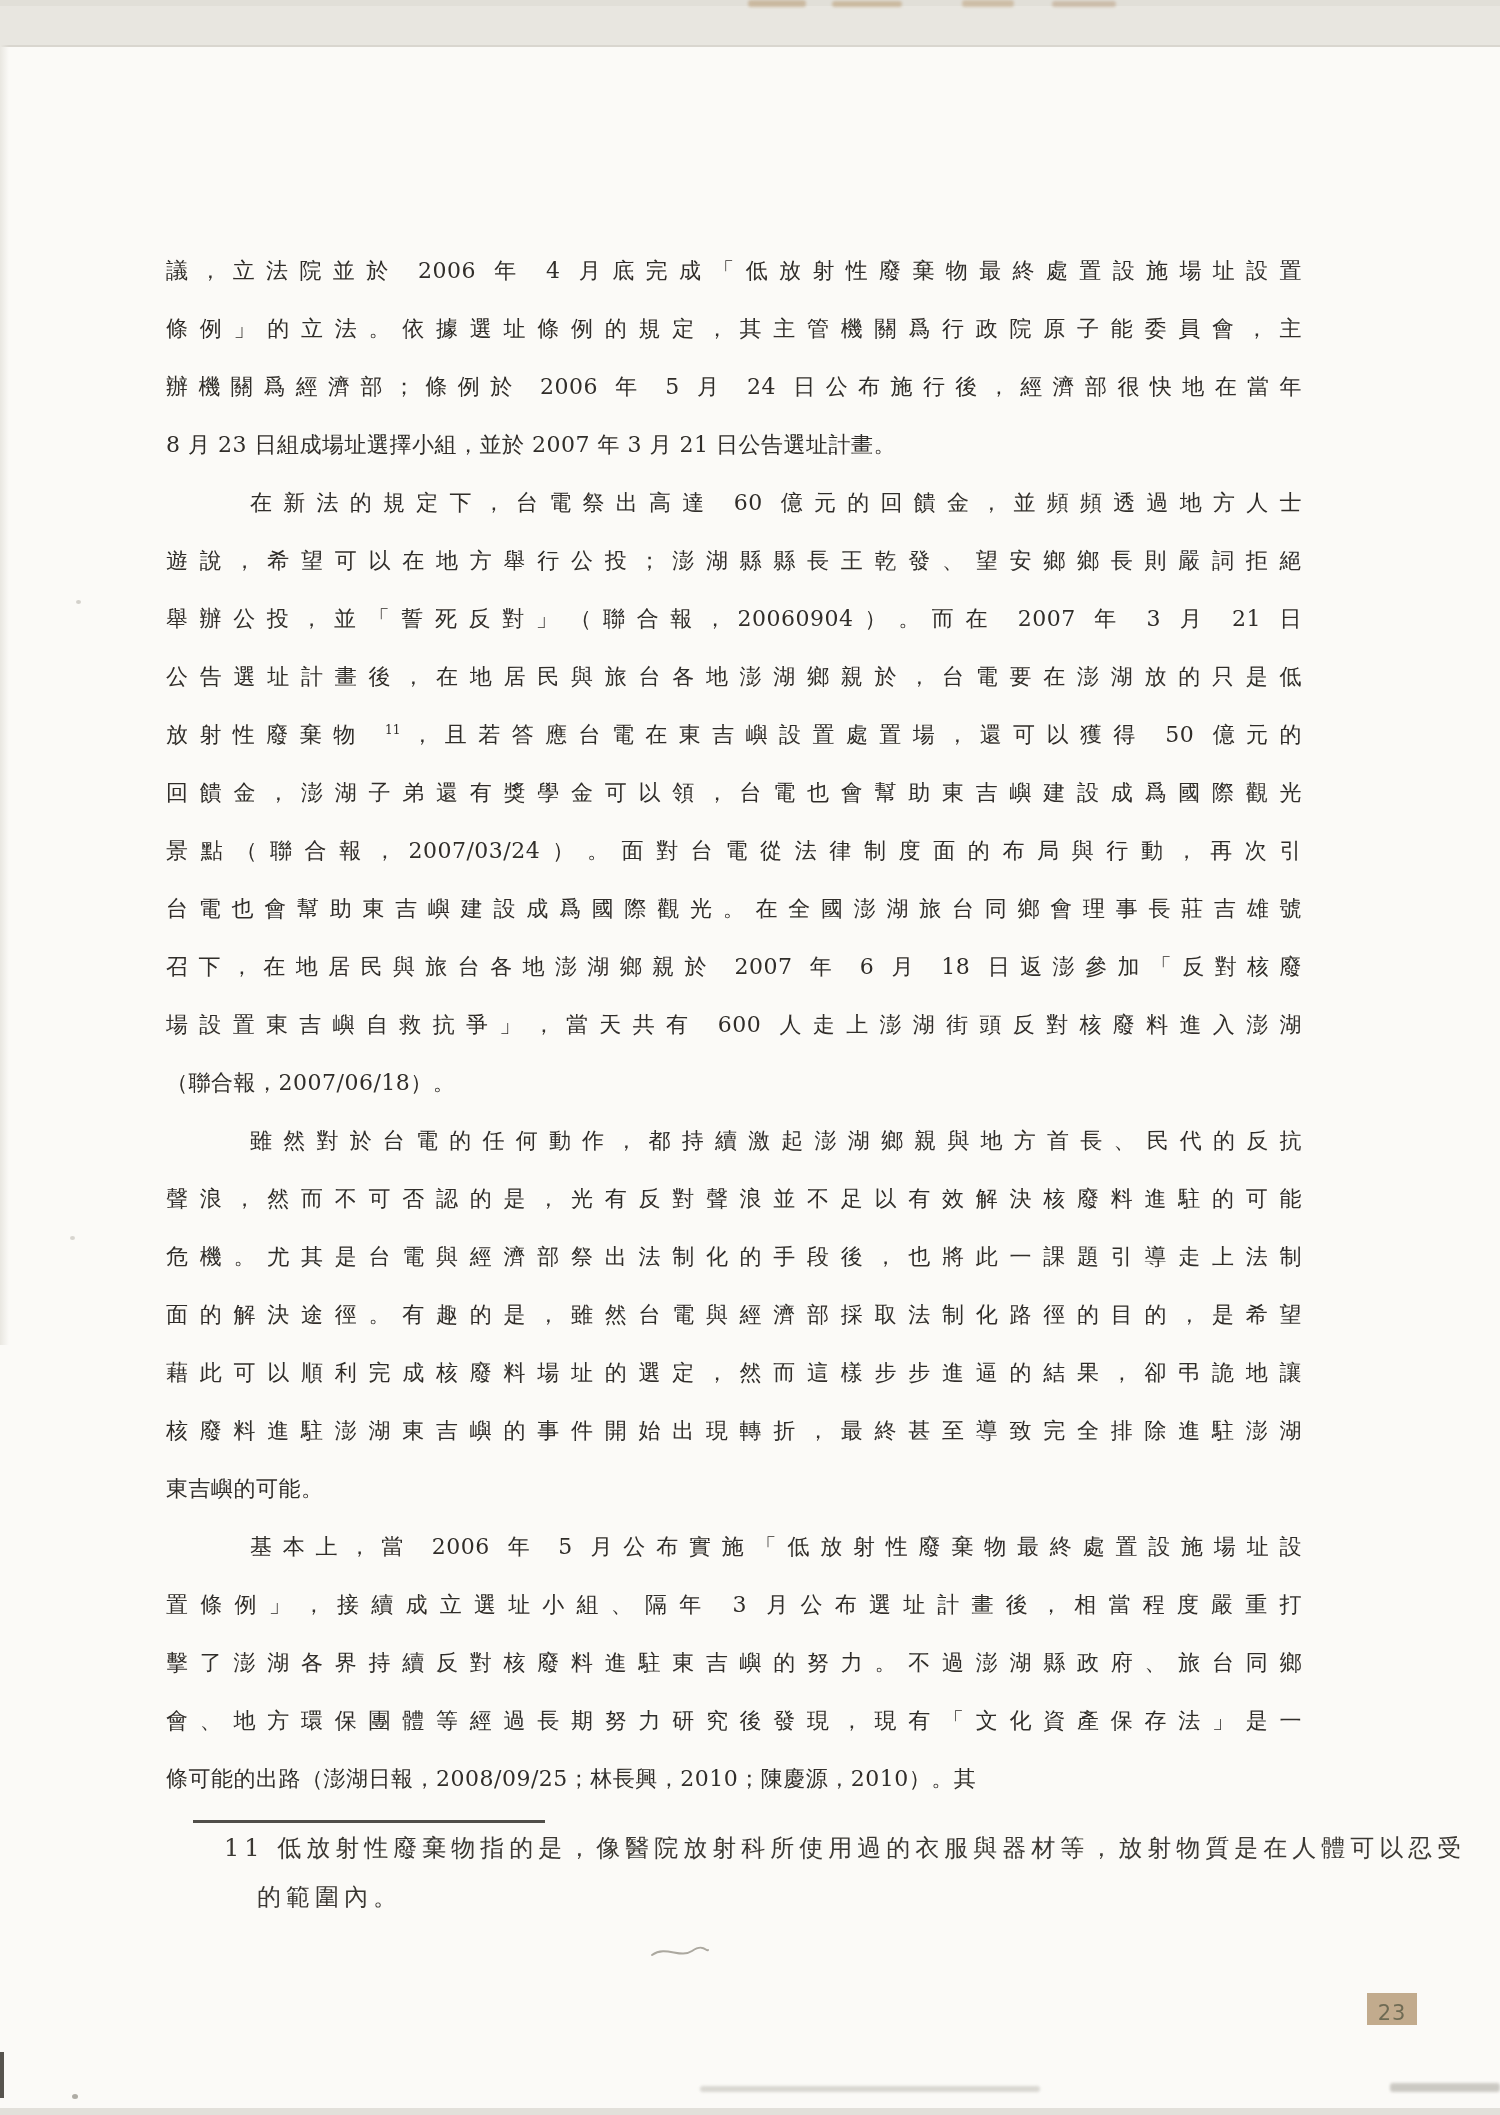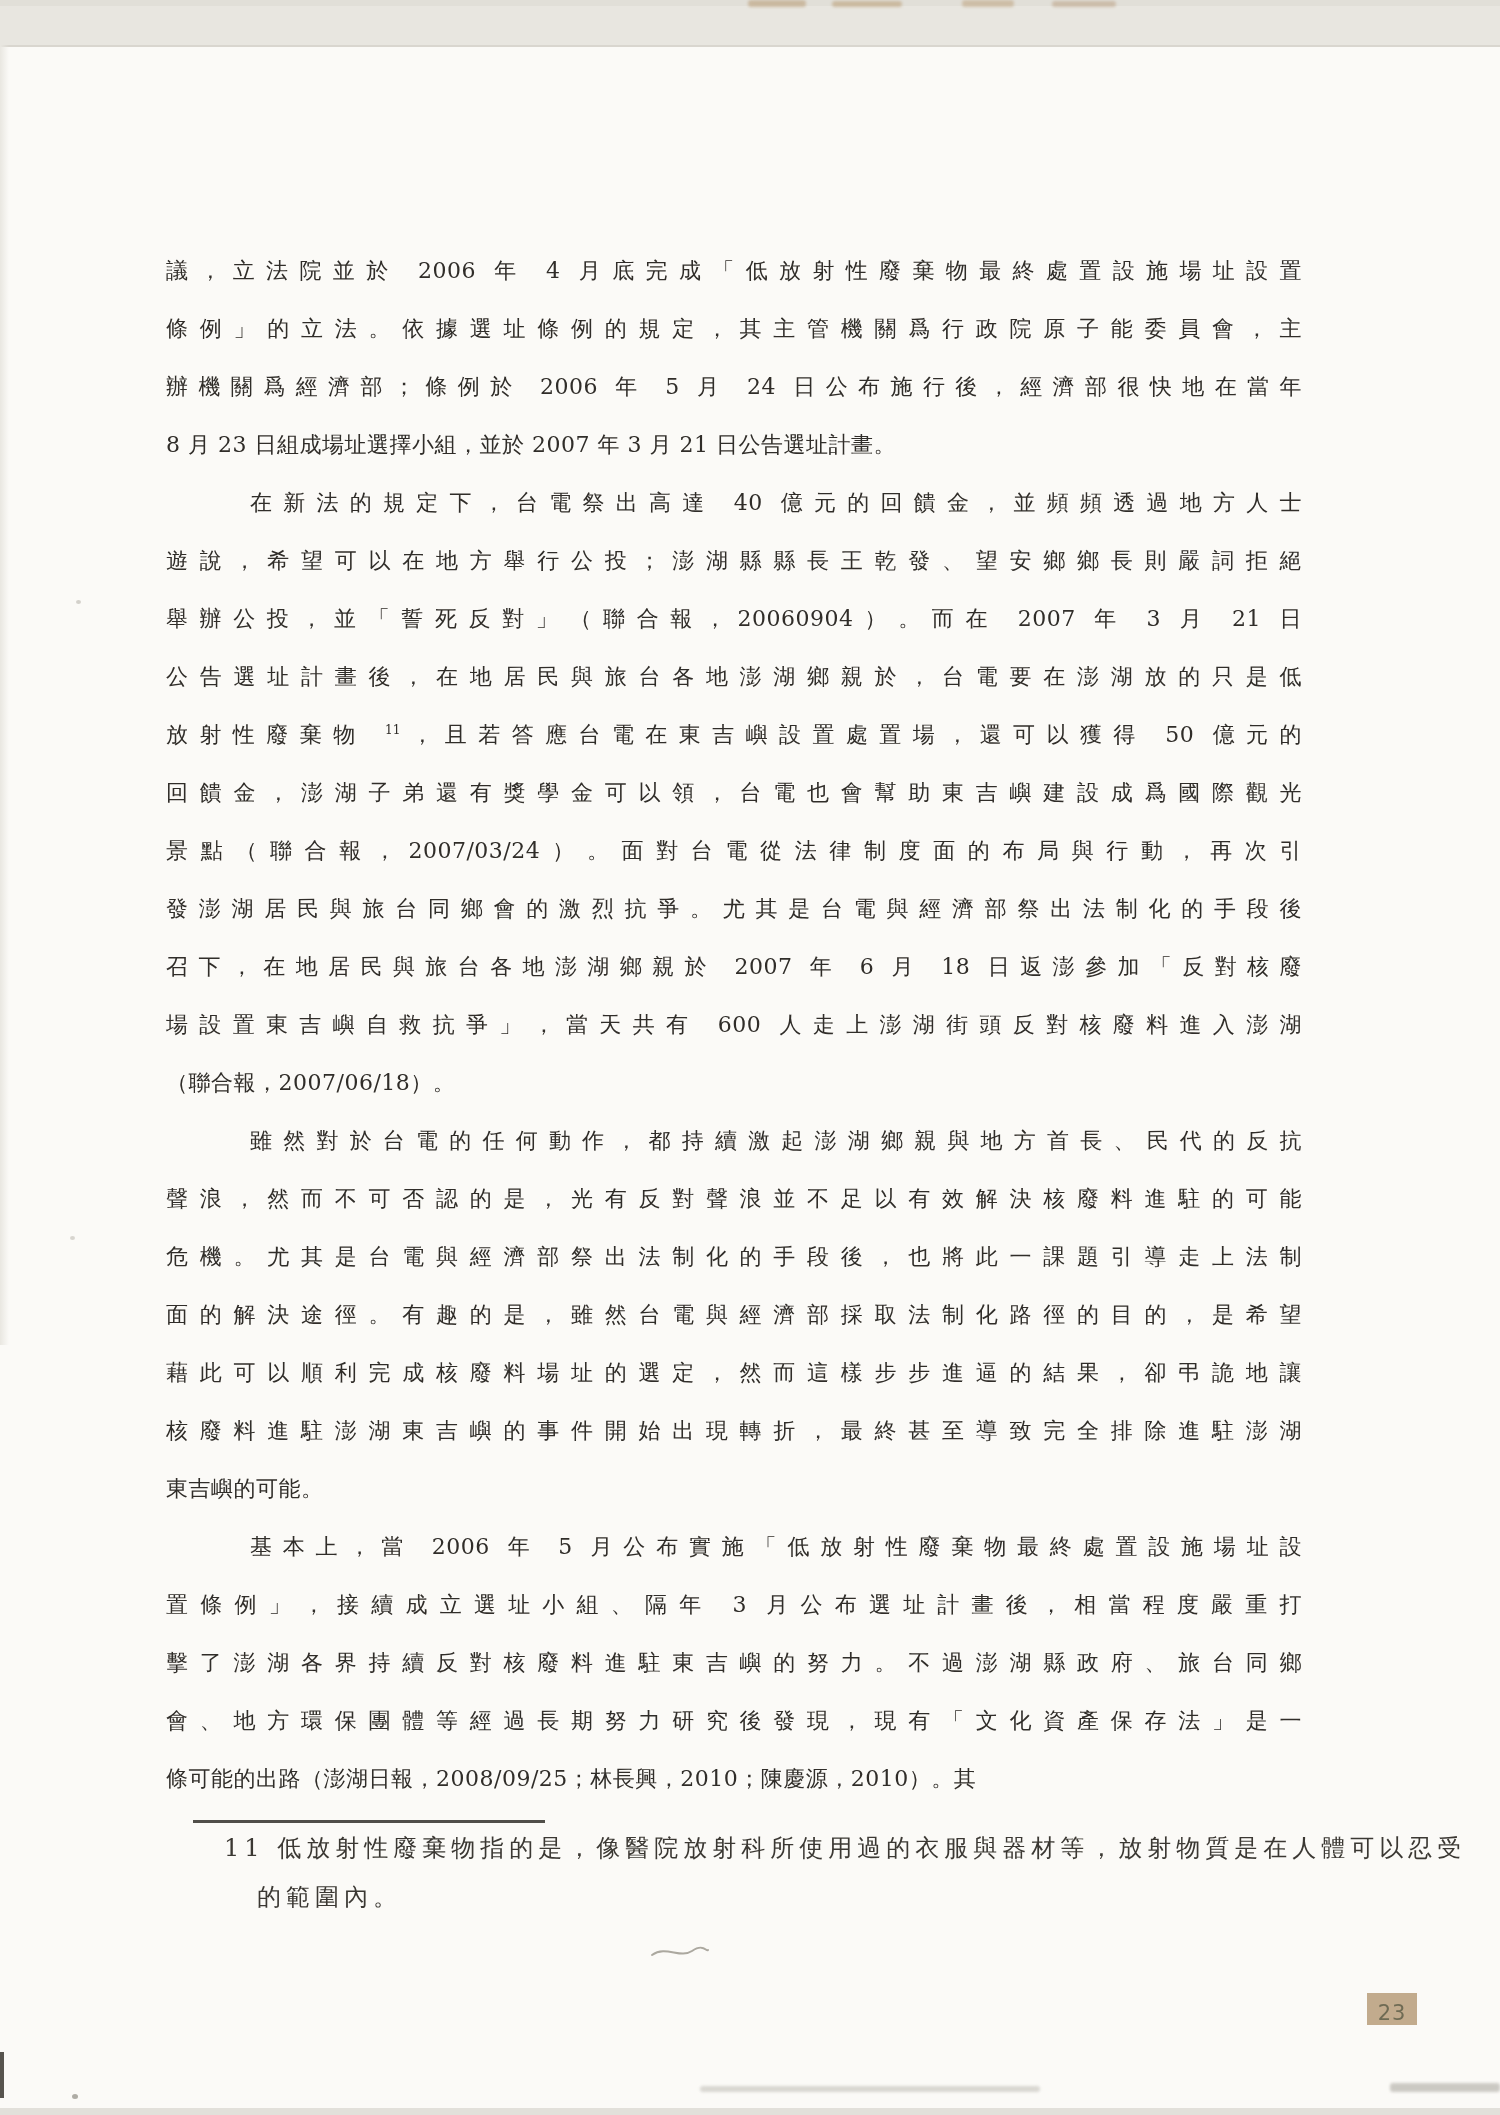--- a/index.html
+++ b/index.html
@@ -87,28 +87,28 @@
 <div class="left-edge"></div>
 
 <div class="text-block">
     <div>
       <div class="tline">議，立法院並於 2006 年 4 月底完成「低放射性廢棄物最終處置設施場址設置</div>
       <div class="tline">條例」的立法。依據選址條例的規定，其主管機關爲行政院原子能委員會，主</div>
       <div class="tline">辦機關爲經濟部；條例於 2006 年 5 月 24 日公布施行後，經濟部很快地在當年</div>
       <div class="tline lastline">8 月 23 日組成場址選擇小組，並於 2007 年 3 月 21 日公告選址計畫。</div>
     </div>
     <div>
-      <div class="tline indent">在新法的規定下，台電祭出高達 40 億元的回饋金，並頻頻透過地方人士</div>
+      <div class="tline indent">在新法的規定下，台電祭出高達 60 億元的回饋金，並頻頻透過地方人士</div>
       <div class="tline">遊說，希望可以在地方舉行公投；澎湖縣縣長王乾發、望安鄉鄉長則嚴詞拒絕</div>
       <div class="tline">舉辦公投，並「誓死反對」（聯合報，20060904）。而在 2007 年 3 月 21 日</div>
       <div class="tline">公告選址計畫後，在地居民與旅台各地澎湖鄉親於，台電要在澎湖放的只是低</div>
       <div class="tline">放射性廢棄物 <sup>11</sup>，且若答應台電在東吉嶼設置處置場，還可以獲得 50 億元的</div>
       <div class="tline">回饋金，澎湖子弟還有獎學金可以領，台電也會幫助東吉嶼建設成爲國際觀光</div>
       <div class="tline">景點（聯合報，2007/03/24）。面對台電從法律制度面的布局與行動，再次引</div>
-      <div class="tline">發澎湖居民與旅台同鄉會的激烈抗爭。尤其是台電與經濟部祭出法制化的手段後</div>
+      <div class="tline">台電也會幫助東吉嶼建設成爲國際觀光。在全國澎湖旅台同鄉會理事長莊吉雄號</div>
       <div class="tline">召下，在地居民與旅台各地澎湖鄉親於 2007 年 6 月 18 日返澎參加「反對核廢</div>
       <div class="tline">場設置東吉嶼自救抗爭」，當天共有 600 人走上澎湖街頭反對核廢料進入澎湖</div>
       <div class="tline lastline">（聯合報，2007/06/18）。</div>
     </div>
     <div>
       <div class="tline indent">雖然對於台電的任何動作，都持續激起澎湖鄉親與地方首長、民代的反抗</div>
       <div class="tline">聲浪，然而不可否認的是，光有反對聲浪並不足以有效解決核廢料進駐的可能</div>
       <div class="tline">危機。尤其是台電與經濟部祭出法制化的手段後，也將此一課題引導走上法制</div>
       <div class="tline">面的解決途徑。有趣的是，雖然台電與經濟部採取法制化路徑的目的，是希望</div>
       <div class="tline">藉此可以順利完成核廢料場址的選定，然而這樣步步進逼的結果，卻弔詭地讓</div>

